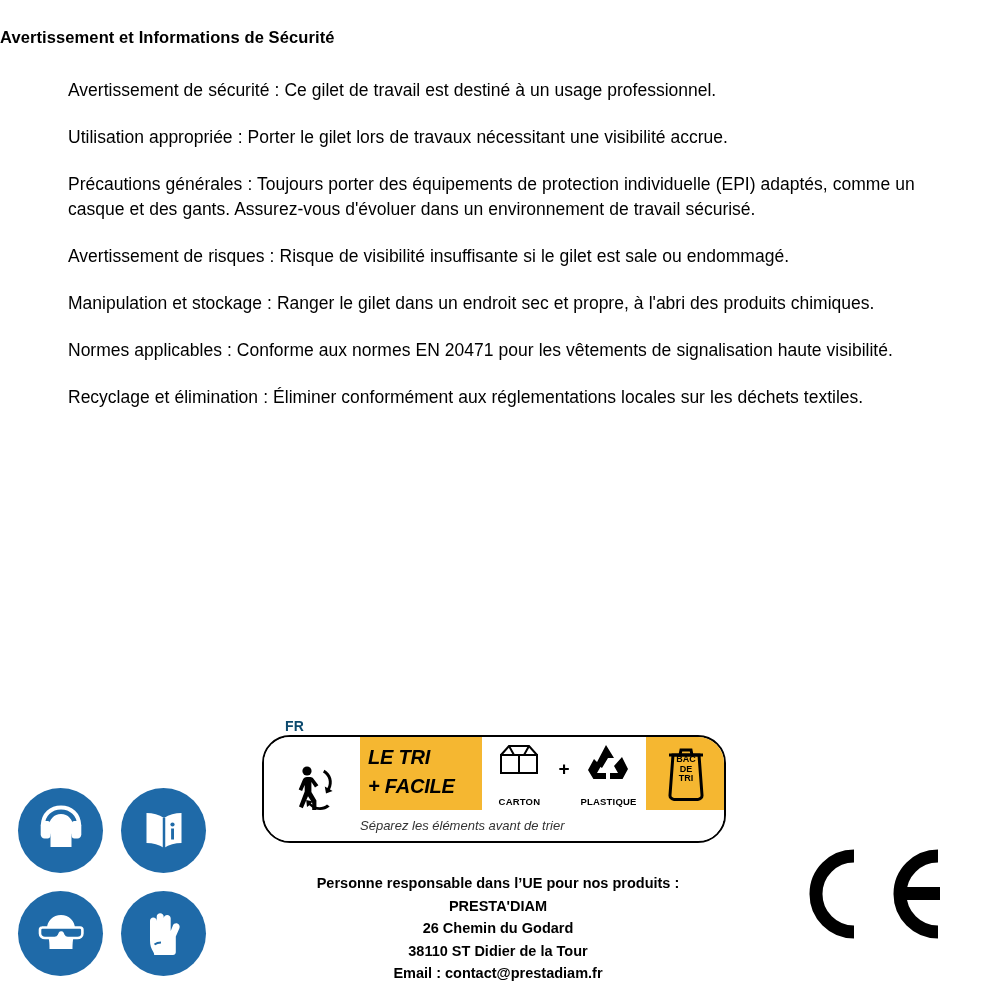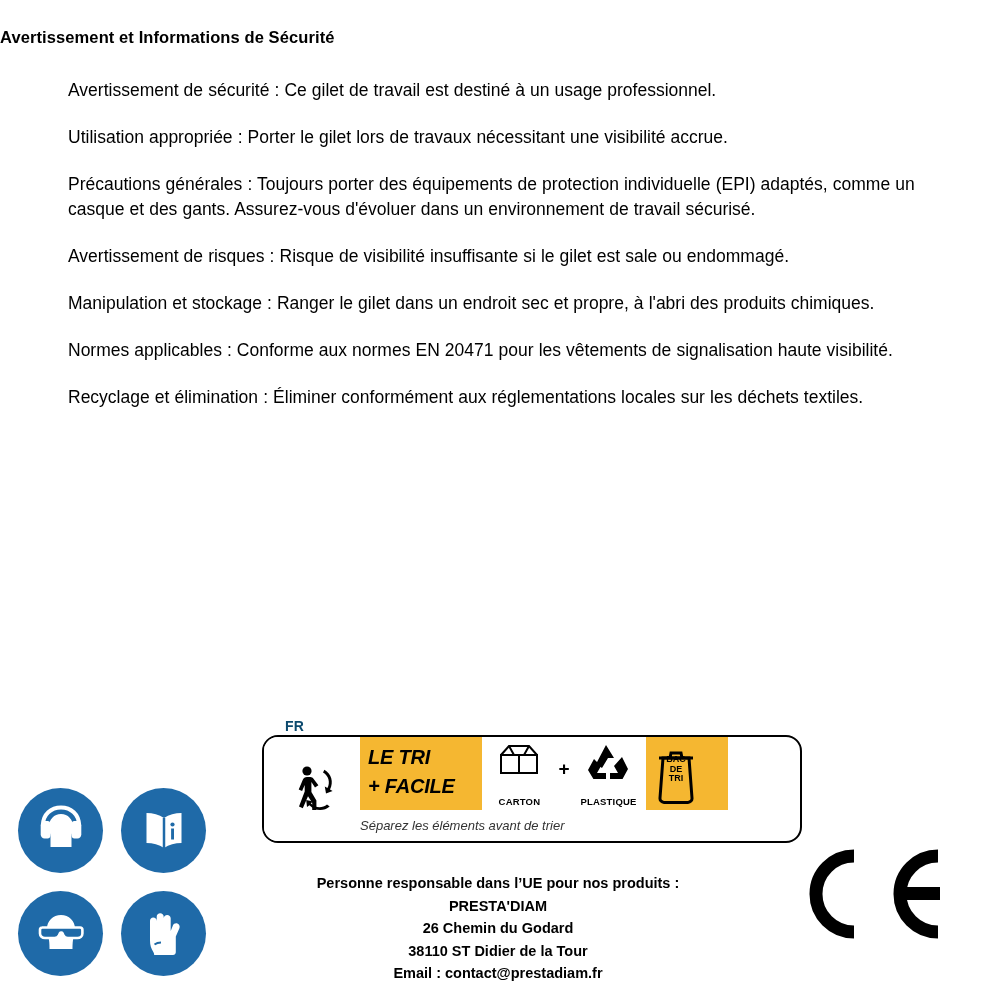--- a/index.html
+++ b/index.html
@@ -87,24 +87,24 @@
     top: 0px;
     font-size: 14px;
     font-weight: bold;
     color: #0c4a6e;
     letter-spacing: 0.3px;
   }
   .tri-body {
     position: absolute;
     left: 0;
     top: 17px;
-    width: 540px;
+    width: 464px;
     height: 108px;
     border: 2.5px solid #000;
-    border-radius: 16px;
+    border-radius: 28px;
     background: #fff;
     overflow: hidden;
     box-sizing: border-box;
   }
   .tri-left {
     position: absolute;
     left: 0; top: 0;
     width: 96px; height: 100%;
     display: flex; align-items: center; justify-content: center;
     background: #fff;
@@ -143,23 +143,23 @@
     letter-spacing: 0.2px;
     margin-top: 13px;
   }
   .tri-plus {
     font-size: 19px;
     font-weight: bold;
     margin: 0 3px 10px 3px;
   }
   .tri-bin {
     position: absolute;
-    right: 16px; top: 4px;
+    right: 6px; top: 4px;
     width: 72px; height: 65px;
-    display: flex; align-items: flex-end; justify-content: center;
+    display: flex; align-items: flex-start; justify-content: center;
   }
   .bin-text {
     position: absolute;
     right: 19px; top: 14px;
     font-size: 9px;
     font-weight: bold;
     line-height: 9.5px;
     text-align: center;
     color: #000;
     width: 34px;

